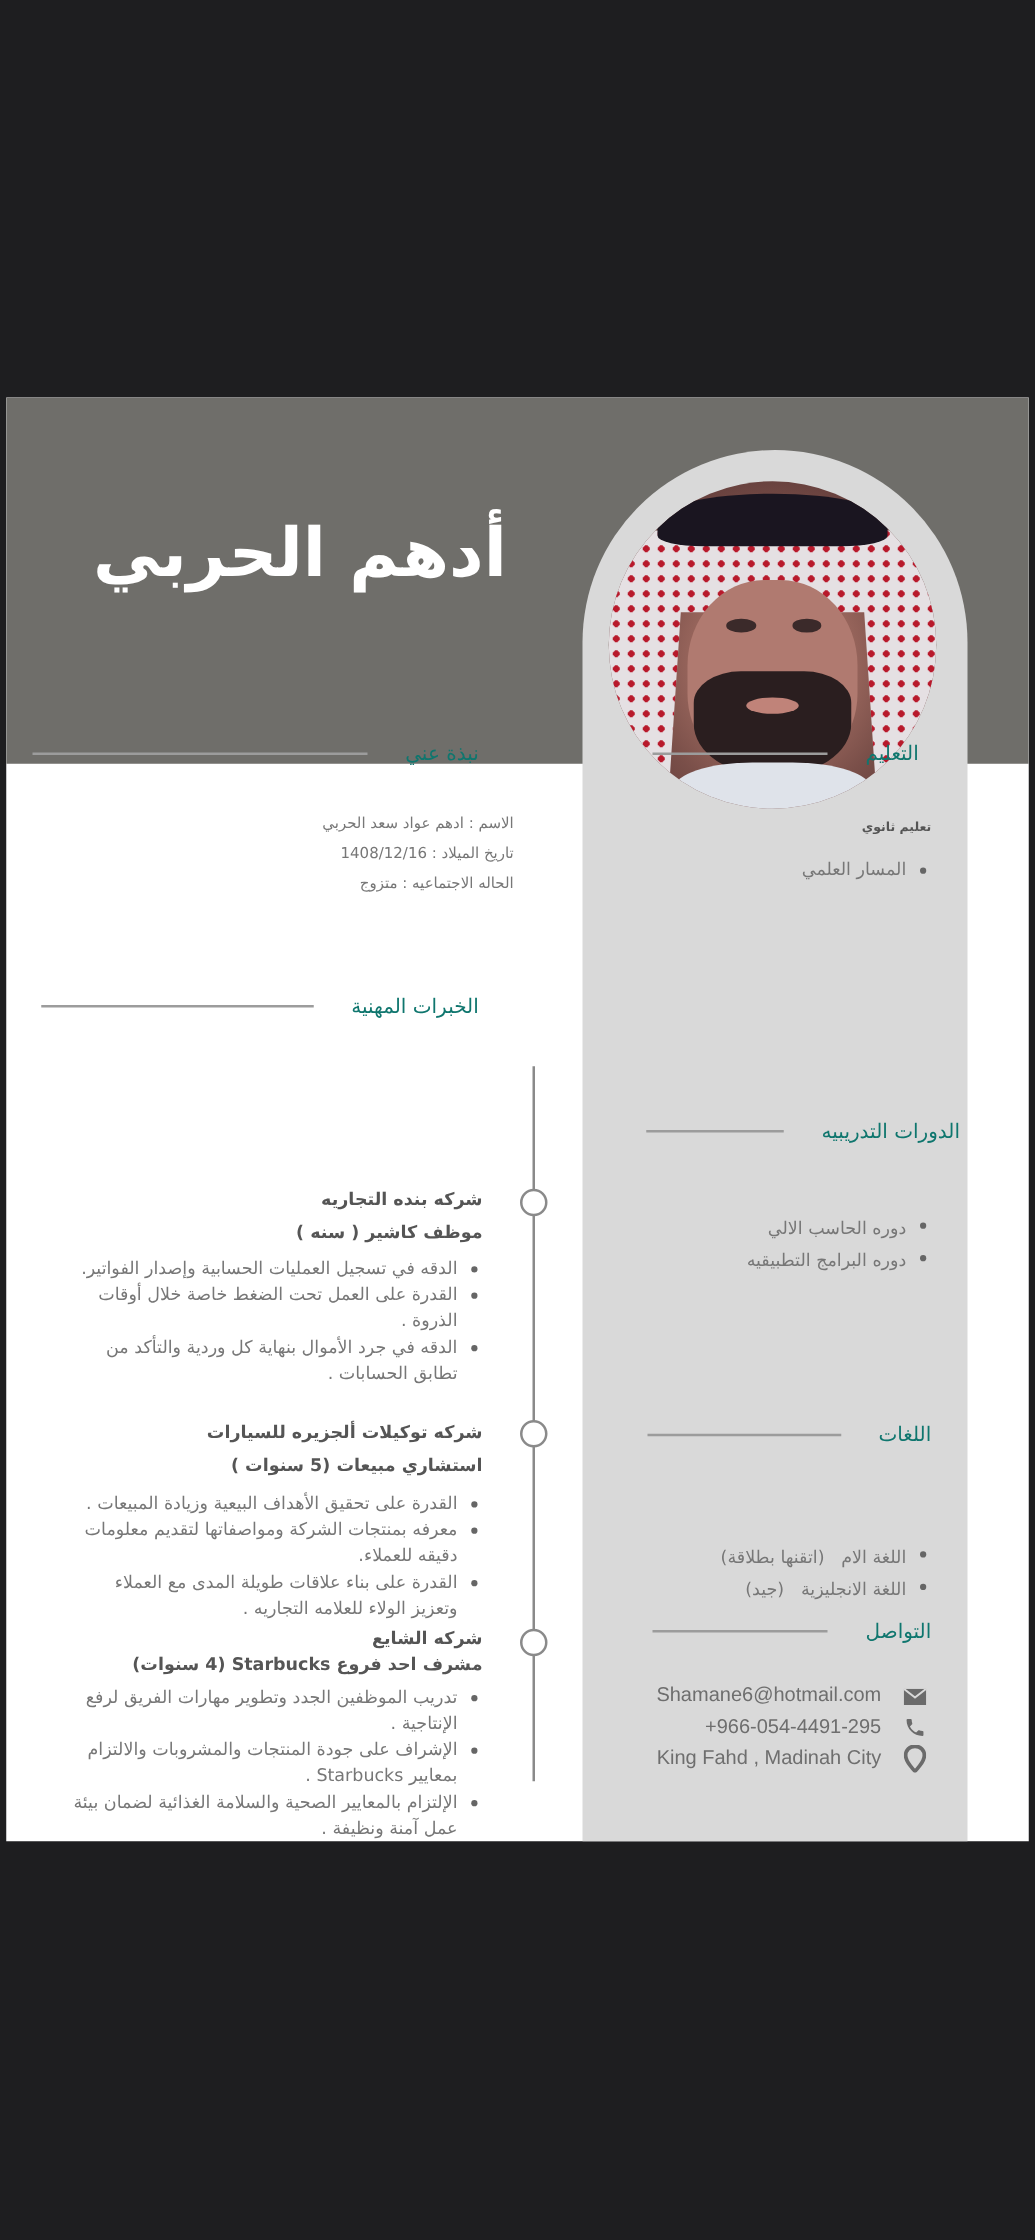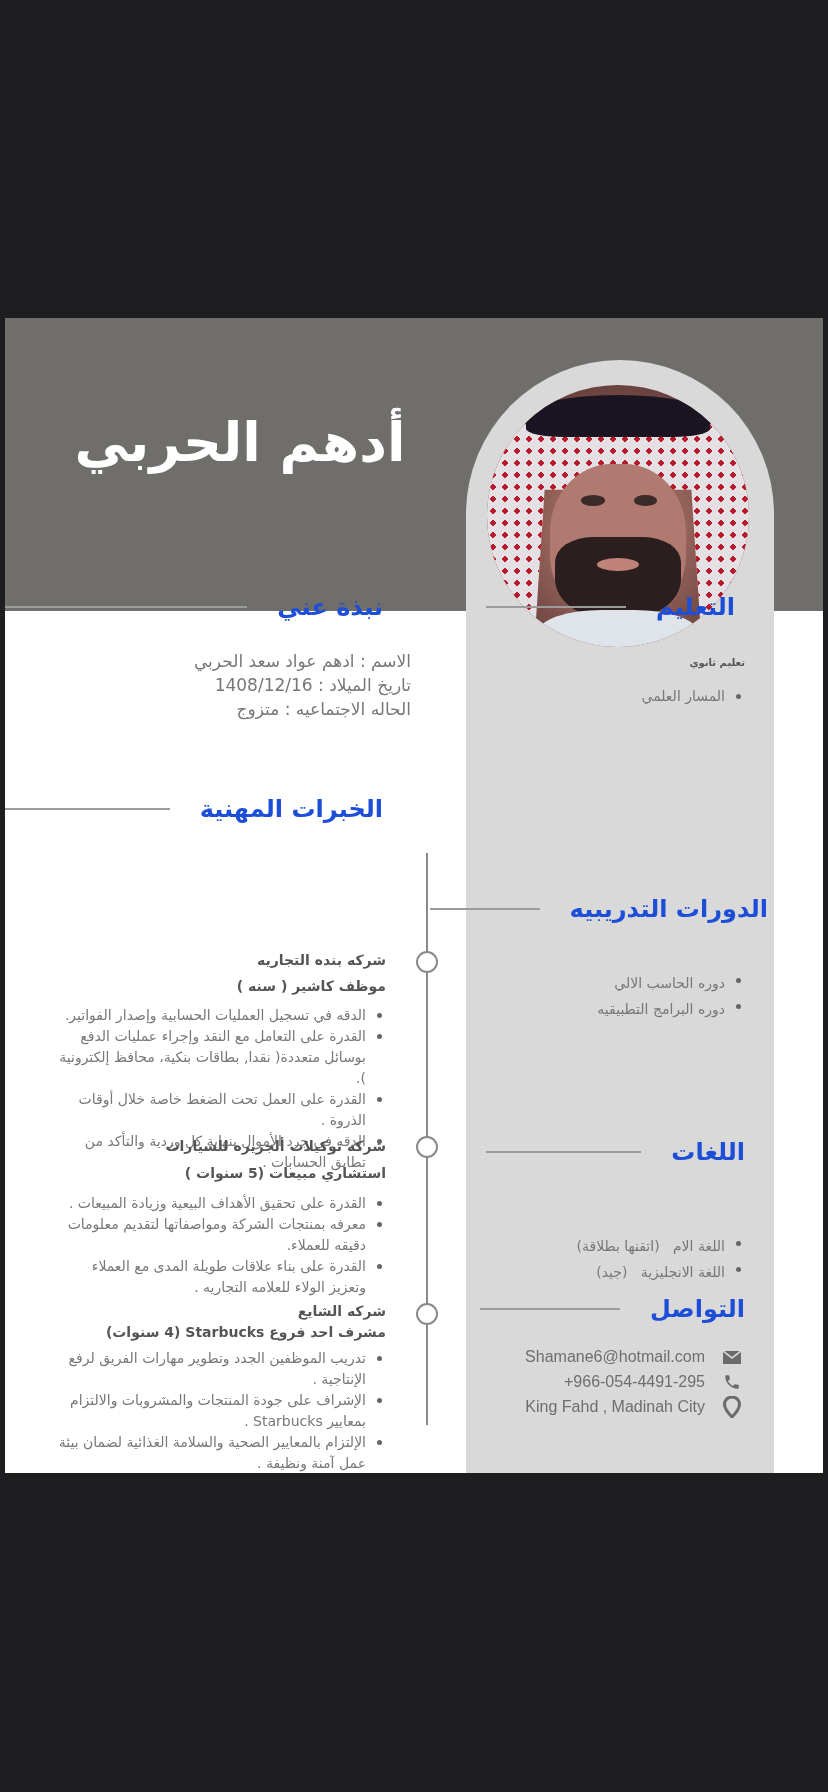--- a/index.html
+++ b/index.html
@@ -88,35 +88,35 @@
       border-radius: 40% 40% 0 0;
     }
 
     .section-head {
       position: absolute;
       display: flex;
       align-items: center;
       direction: rtl;
     }
     .section-head .title {
-      color: #1d4ed8;
-      font-weight: bold;
-      font-size: 24px;
+      color: #0f766e;
+      font-weight: normal;
+      font-size: 16px;
       white-space: nowrap;
     }
     .section-head .rule {
       height: 2px;
       background: #9c9c9c;
       margin-right: 30px;
     }
 
     .text-line {
       position: absolute;
       color: #777;
-      font-size: 17px;
+      font-size: 12px;
       white-space: nowrap;
       direction: rtl;
     }
     .bold-sub {
       position: absolute;
       color: #555;
       font-size: 10px;
       font-weight: bold;
       white-space: nowrap;
       direction: rtl;
@@ -275,21 +275,20 @@
 
   <div class="timeline-line"></div>
   <div class="timeline-dot" style="top:633px;"></div>
   <div class="timeline-dot" style="top:818px;"></div>
   <div class="timeline-dot" style="top:985px;"></div>
 
   <div class="job-title" style="top:634px; right:437px;">شركه بنده التجاريه</div>
   <div class="job-role" style="top:660px; right:437px;">موظف كاشير ( سنه )</div>
   <ul class="bullets" style="right:437px; top:687px; width:330px;">
     <li>الدقه في تسجيل العمليات الحسابية وإصدار الفواتير.</li>
-    <li>القدرة على التعامل مع النقد وإجراء عمليات الدفع بوسائل متعددة( نقدا, بطاقات بنكية، محافظ إلكترونية ).</li>
     <li>القدرة على العمل تحت الضغط خاصة خلال أوقات الذروة .</li>
     <li>الدقه في جرد الأموال بنهاية كل وردية والتأكد من تطابق الحسابات .</li>
   </ul>
 
   <div class="job-title" style="top:820px; right:437px;">شركه توكيلات ألجزيره للسيارات</div>
   <div class="job-role" style="top:847px; right:437px;">استشاري مبيعات (5 سنوات )</div>
   <ul class="bullets" style="right:437px; top:875px; width:330px;">
     <li>القدرة على تحقيق الأهداف البيعية وزيادة المبيعات .</li>
     <li>معرفه بمنتجات الشركة ومواصفاتها لتقديم معلومات دقيقه للعملاء.</li>
     <li>القدرة على بناء علاقات طويلة المدى مع العملاء وتعزيز الولاء للعلامه التجاريه .</li>

